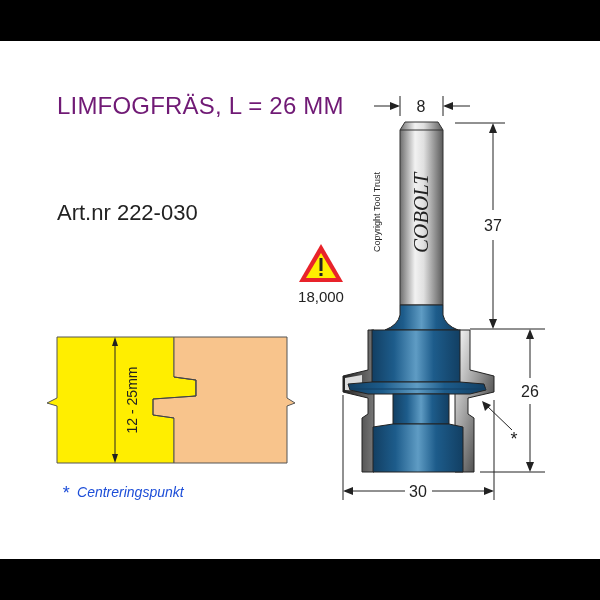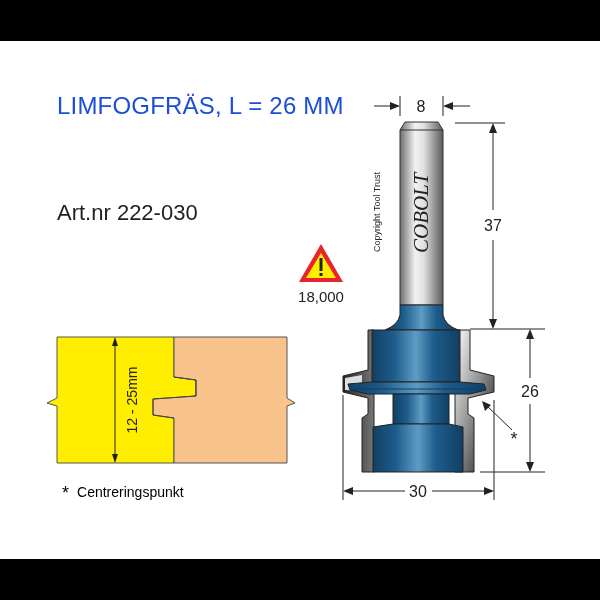--- a/index.html
+++ b/index.html
@@ -1,22 +1,22 @@
 <!DOCTYPE html>
 <html><head>
 <meta charset="utf-8">
 <style>
   html, body { margin: 0; padding: 0; }
   body { width: 600px; height: 600px; background: #ffffff; position: relative; overflow: hidden;
          font-family: "Liberation Sans", sans-serif; }
   .bar-top { position: absolute; left: 0; top: 0; width: 600px; height: 41px; background: #000; }
   .bar-bottom { position: absolute; left: 0; top: 559px; width: 600px; height: 41px; background: #000; }
-  .title { position: absolute; left: 57px; top: 92px; font-size: 24px; color: #1d4ed8; letter-spacing: 0.2px; white-space: nowrap; }
+  .title { position: absolute; left: 57px; top: 92px; font-size: 24px; color: #701a75; letter-spacing: 0.2px; white-space: nowrap; }
   .artnr { position: absolute; left: 57px; top: 200px; font-size: 22px; color: #222; white-space: nowrap; }
-  .legend { position: absolute; left: 62px; top: 481px; font-size: 14px; color: #000000; white-space: nowrap; }
+  .legend { position: absolute; left: 62px; top: 481px; font-size: 14px; color: #1d4ed8; white-space: nowrap; font-style: italic; }
   .legend .star { font-size: 18px; margin-right: 8px; position: relative; top: 2px; }
   svg.drawing { position: absolute; left: 0; top: 0; }
   .dim-text { font-family: "Liberation Sans", sans-serif; fill: #222; }
 </style>
 </head>
 <body>
 
 <div class="bar-top"></div>
 <div class="bar-bottom"></div>
 

